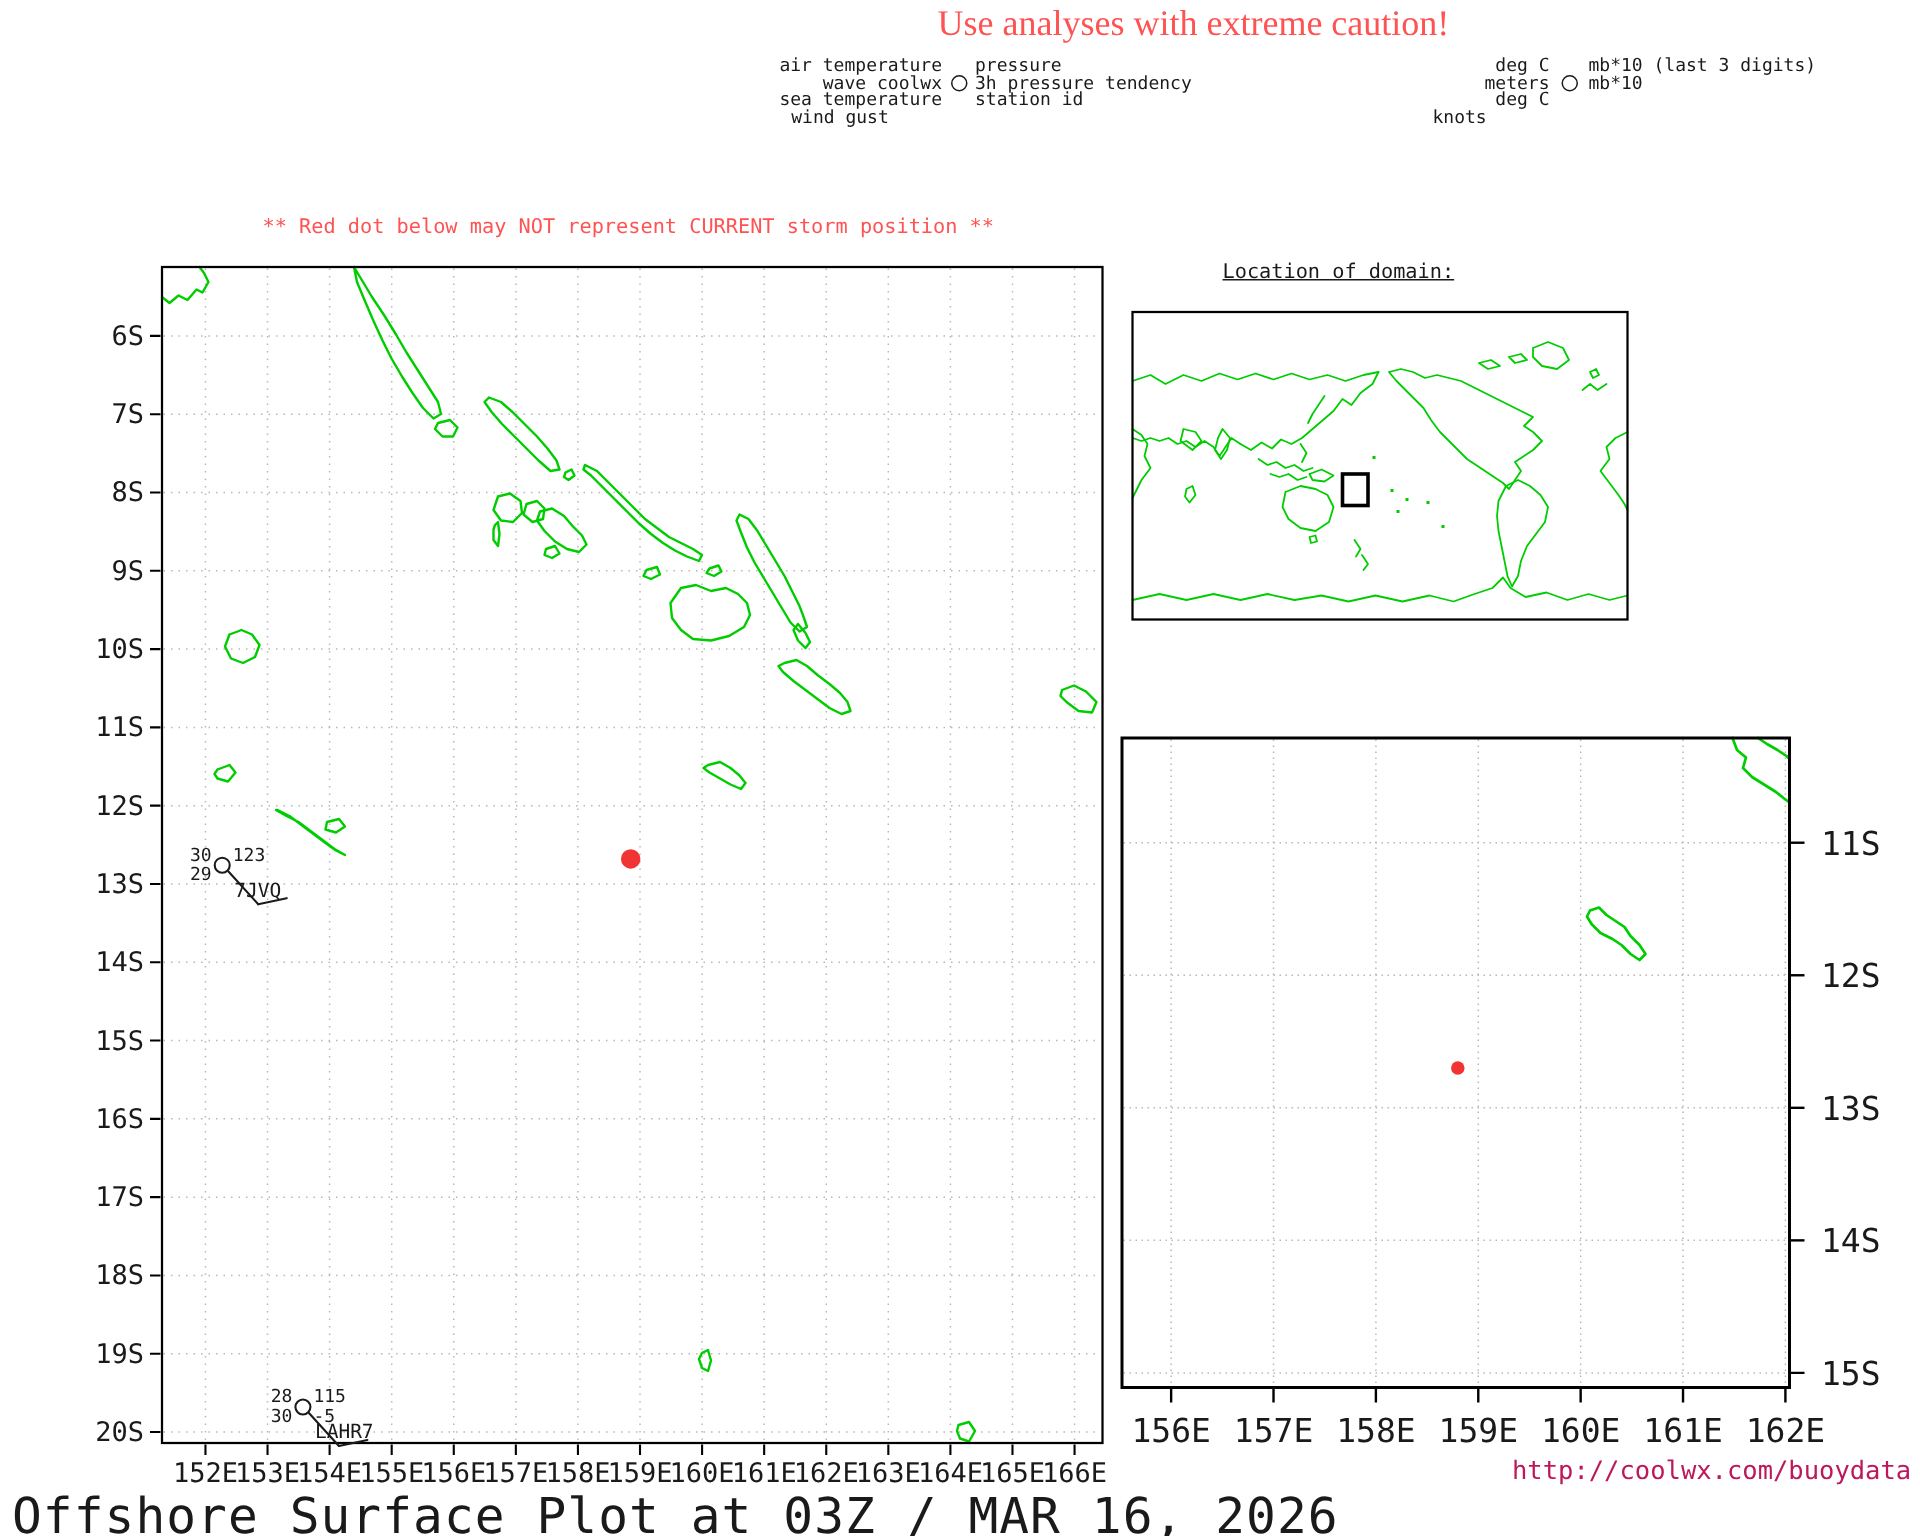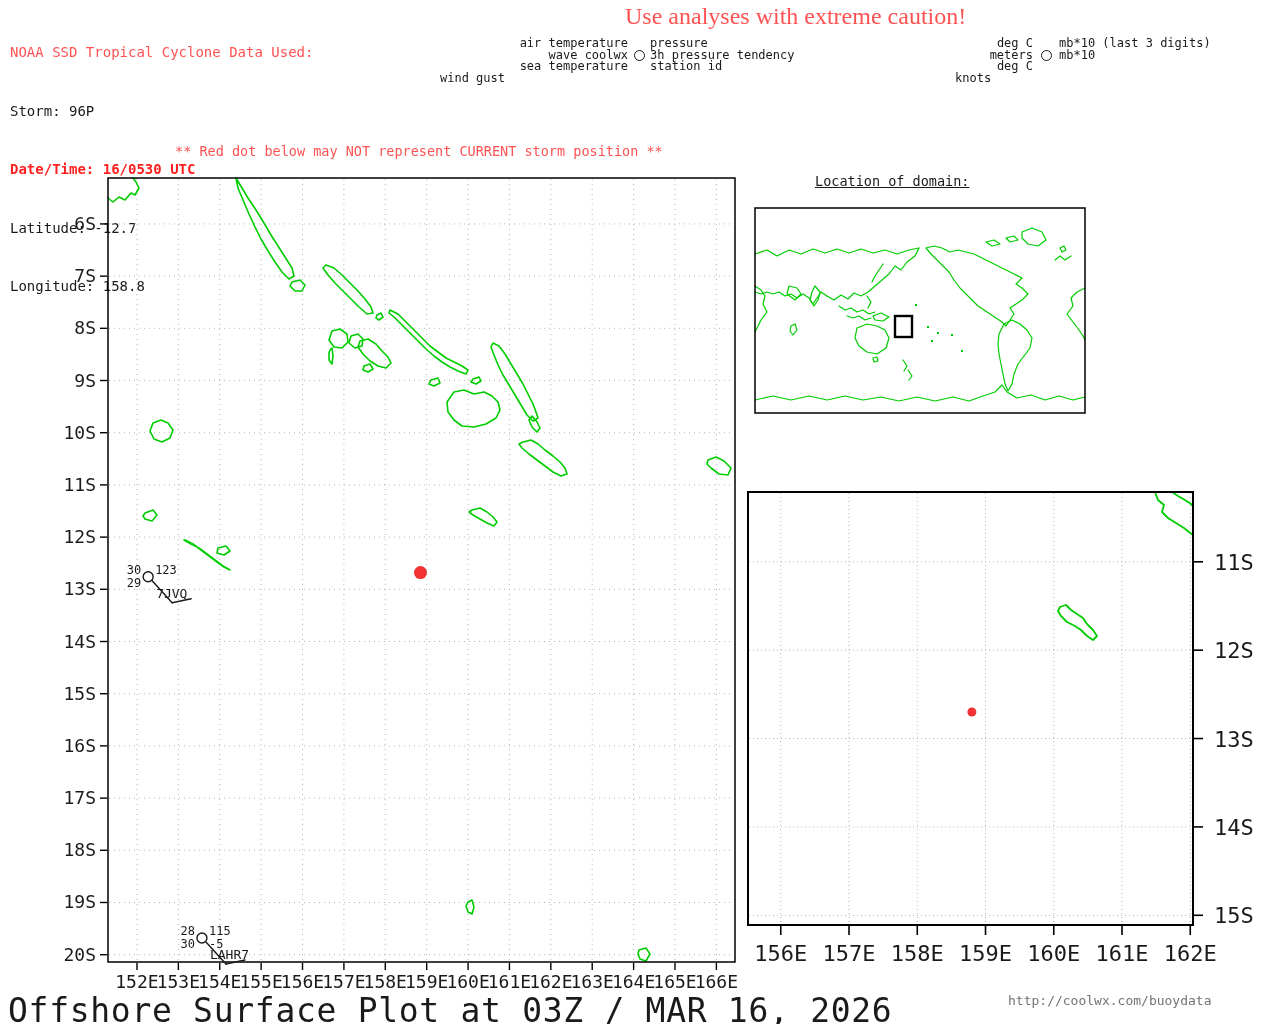--- a/index.html
+++ b/index.html
@@ -13,41 +13,34 @@
   .legend{font-size:12px;line-height:11.6px;}
   #station-legend{left:440px;top:38px;}
   #units-legend{left:955px;top:38px;}
   .lrow{display:flex;align-items:center;height:11.6px;}
   #station-legend .lcol1{width:188px;text-align:right;}
   #station-legend .lmid{width:22px;text-align:center;}
   #units-legend .lcol1{width:78px;text-align:right;}
   #units-legend .lmid{width:26px;text-align:center;}
   .lcol2{text-align:left;white-space:pre;}
   .circ{display:inline-block;width:9px;height:9px;border:1.4px solid #1a1a1a;border-radius:50%;vertical-align:middle;}
-  #station-legend .lrow4{width:240px;text-align:left;height:11.6px;}
+  #station-legend .lrow4{width:240px;text-align:center;height:11.6px;}
   #units-legend .lrow4{width:115px;height:11.6px;}
   #storm-warning{left:175px;top:143px;font-size:13.5px;color:#ff5252;white-space:pre;}
   #domain-title{left:815px;top:173px;font-size:13.5px;white-space:pre;text-decoration:underline;}
   #footer-title{left:8px;top:991px;font-size:33px;letter-spacing:0.7px;white-space:pre;color:#1a1a1a;}
-  #footer-url{left:1008px;top:993px;font-size:13px;color:#737373;white-space:pre;}
+  #footer-url{left:1008px;top:971px;font-size:17px;color:#be185d;white-space:pre;}
   svg{position:absolute;}
   svg text{font-family:"DejaVu Sans Mono","Liberation Mono",monospace;fill:#1a1a1a;}
 </style>
 </head>
 <body>
 
 <div id="screen">
 
-  <div id="header-info" class="abs">
-    <div class="red-light">NOAA SSD Tropical Cyclone Data Used:</div>
-    <div>Storm: 96P</div>
-    <div class="red-strong">Date/Time: 16/0530 UTC</div>
-    <div>Latitude: -12.7</div>
-    <div>Longitude: 158.8</div>
-  </div>
 
   <div id="caution-title" class="abs">Use analyses with extreme caution!</div>
 
   <div id="station-legend" class="abs legend">
     <div class="lrow">
       <span class="lcol1">air temperature</span>
       <span class="lmid"></span>
       <span class="lcol2">pressure</span>
     </div>
     <div class="lrow">

